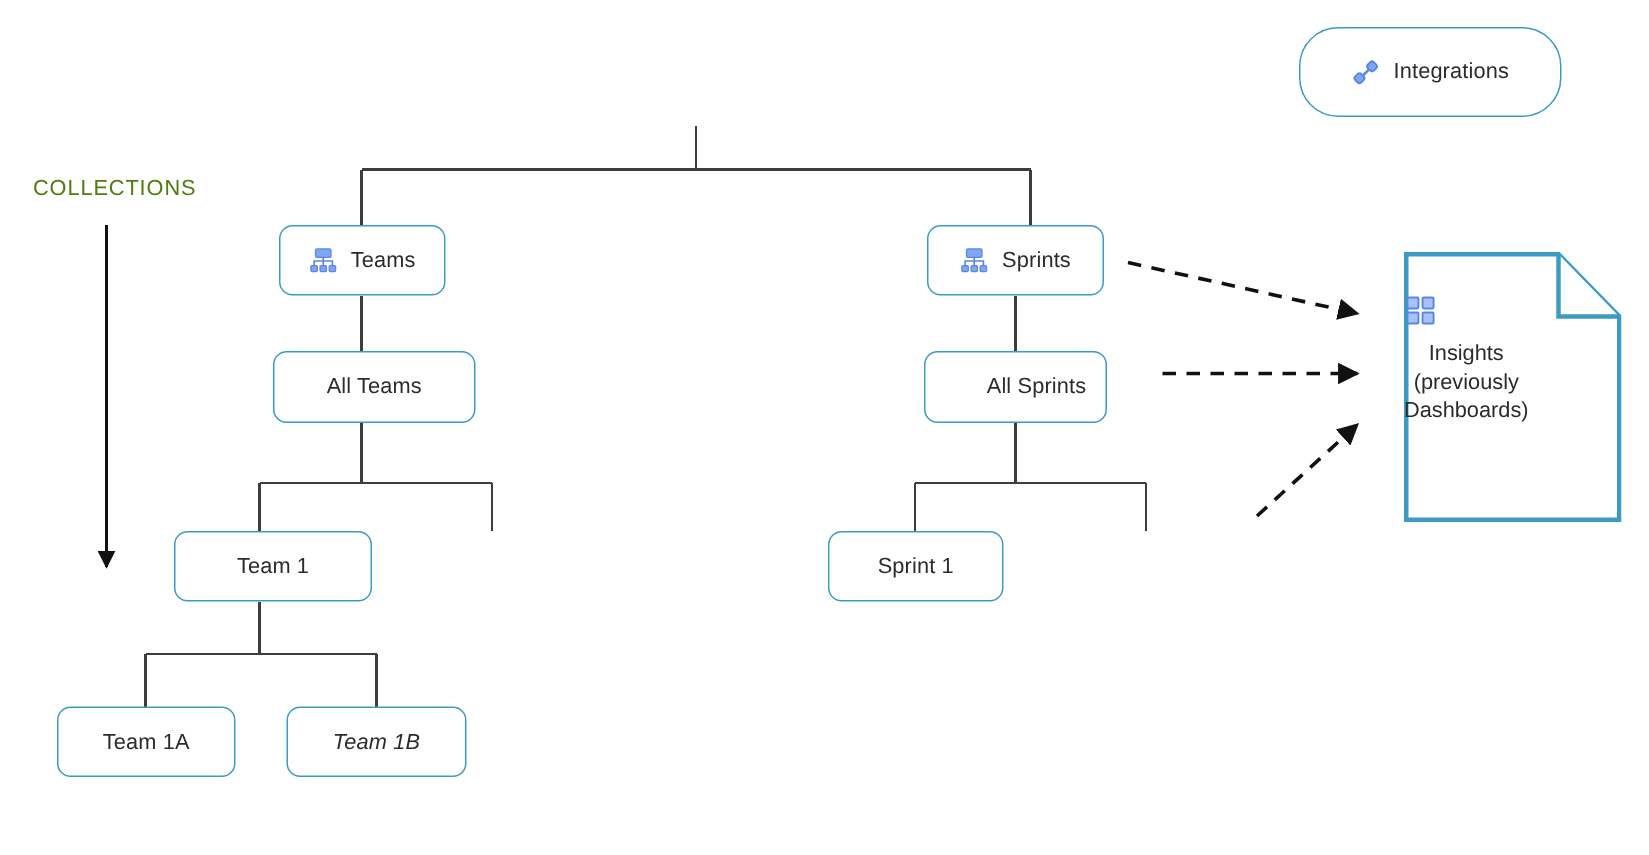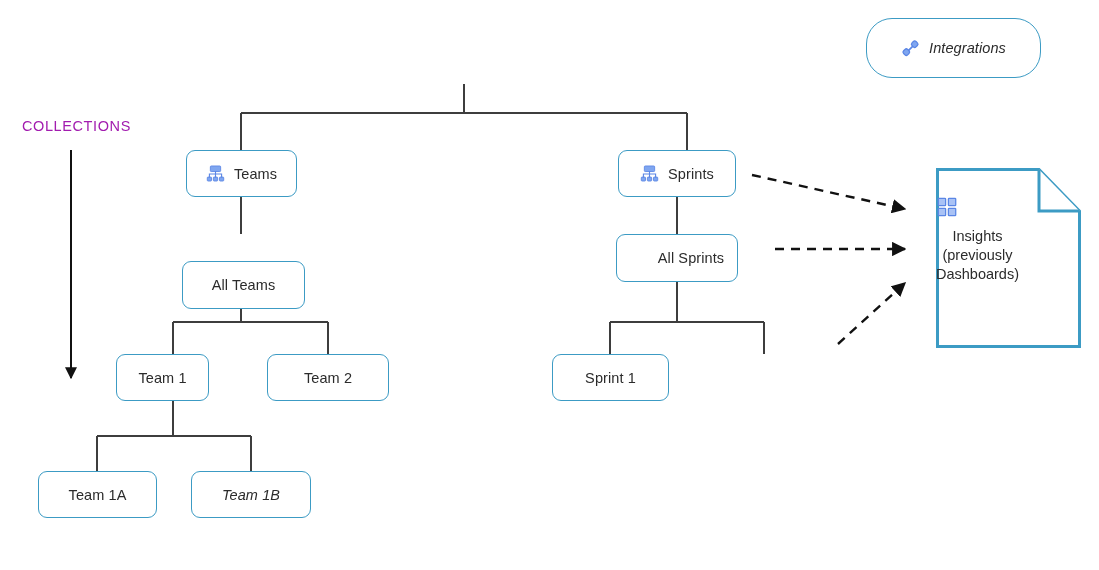--- a/index.html
+++ b/index.html
@@ -60,21 +60,21 @@
     display: flex;
     align-items: center;
     justify-content: center;
   }
   
   #collections-label {
     position: absolute;
     left: 22px;
     top: 118px;
     font-size: 14.5px;
-    color: #a21caf;
+    color: #4d7c0f;
     letter-spacing: 0.6px;
     z-index: 3;
   }
   
   #insights-node {
     position: absolute;
     left: 936px;
     top: 168px;
     width: 145px;
     height: 180px;
@@ -157,21 +157,21 @@
     <g stroke="#111111" stroke-width="2.4" fill="none" stroke-dasharray="9 7" stroke-linecap="butt">
       <path d="M 752 175 L 905 209" marker-end="url(#arrow-solid)"></path>
       <path d="M 775 249 L 905 249" marker-end="url(#arrow-solid)"></path>
       <path d="M 838 344 L 905 283" marker-end="url(#arrow-solid)"></path>
     </g>
   </svg>
 
   <div id="collections-label">COLLECTIONS</div>
 
 
-  <div class="node pill" id="node-integrations" style="left:866px; top:18px; width:175px; height:60px;font-style:italic;">
+  <div class="node pill" id="node-integrations" style="left:866px; top:18px; width:175px; height:60px;">
     <span class="row-inner">
       <span class="node-icon">
         <svg width="19" height="19" viewBox="0 0 24 24" xmlns="http://www.w3.org/2000/svg">
           <g fill="none" stroke="#5B86E5" stroke-width="2.1" stroke-linecap="round">
             <path d="M9.6 14.4 L14.4 9.6"></path>
             <rect x="3.1" y="13.0" width="7.2" height="7.2" rx="2.4" transform="rotate(-45 6.7 16.6)" fill="#7FA6F0" stroke="#5B86E5" stroke-width="1.6"></rect>
             <rect x="13.7" y="3.0" width="7.2" height="7.2" rx="2.4" transform="rotate(-45 17.3 6.6)" fill="#7FA6F0" stroke="#5B86E5" stroke-width="1.6"></rect>
           </g>
         </svg>
       </span>
@@ -214,35 +214,32 @@
             <path d="M12 9.5 L12 12.6"></path>
             <path d="M4.3 16.5 L4.3 12.6 L19.7 12.6 L19.7 16.5"></path>
             <path d="M12 12.6 L12 16.5"></path>
           </g>
         </svg>
       </span>
       <span class="label">Sprints</span>
     </span>
   </div>
 
-  <div class="node" id="node-all-teams" style="left:182px; top:234px; width:123px; height:48px;margin-top:27px;">
+  <div class="node" id="node-all-teams" style="left:182px; top:234px; width:135px; height:48px;">
     <span class="label">All Teams</span>
   </div>
 
   <div class="node" id="node-all-sprints" style="left:616px; top:234px; width:122px; height:48px;padding-left:28px;">
     <span class="label">All Sprints</span>
   </div>
 
-  <div class="node" id="node-team-1" style="left:116px; top:354px; width:93px; height:47px;">
+  <div class="node" id="node-team-1" style="left:116px; top:354px; width:132px; height:47px;">
     <span class="label">Team 1</span>
   </div>
 
-  <div class="node" id="node-team-2" style="left:267px; top:354px; width:122px; height:47px;">
-    <span class="label">Team 2</span>
-  </div>
 
   <div class="node" id="node-sprint-1" style="left:552px; top:354px; width:117px; height:47px;">
     <span class="label">Sprint 1</span>
   </div>
 
 
   <div class="node" id="node-team-1a" style="left:38px; top:471px; width:119px; height:47px;">
     <span class="label">Team 1A</span>
   </div>
 

